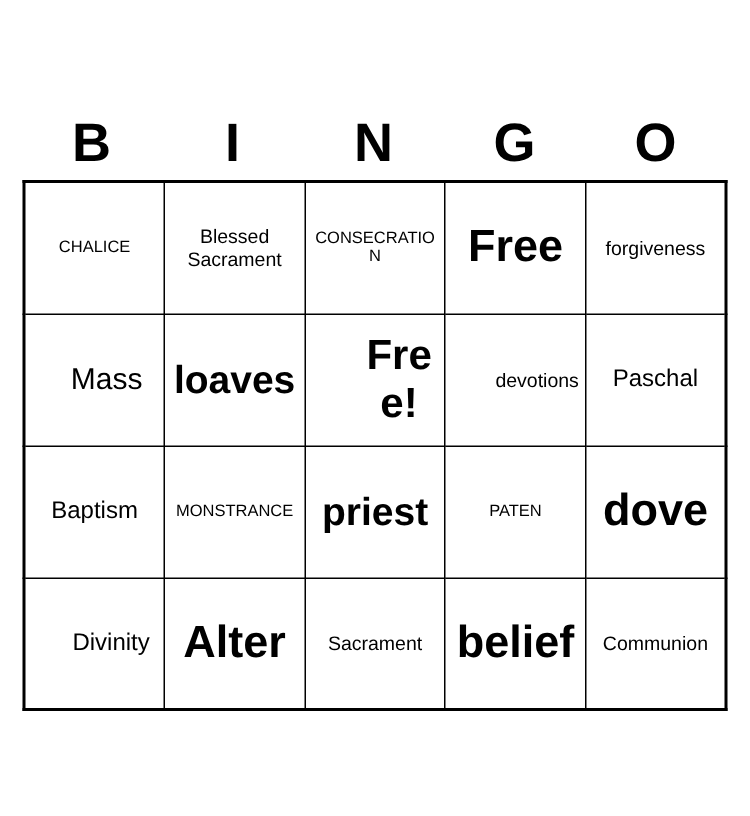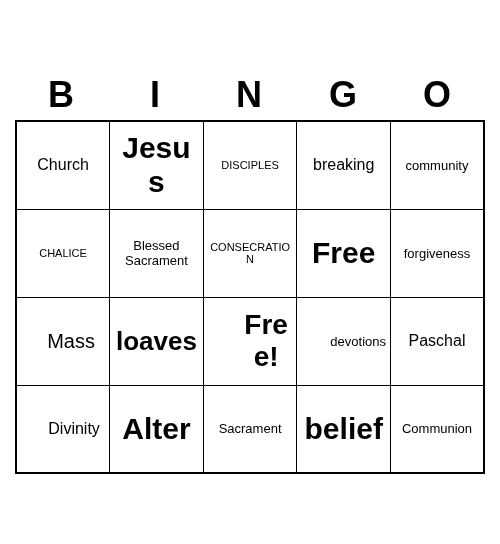--- a/index.html
+++ b/index.html
@@ -60,42 +60,42 @@
         <th>B</th>
         <th>I</th>
         <th>N</th>
         <th>G</th>
         <th>O</th>
       </tr>
     </thead>
   </table>
   <table class="bingo-table">
     <tbody id="bingo-body">
-    <tr>
-          <td style="font-size: 16px; font-weight: normal; text-transform: none;">Church</td>
-          <td style="font-size: 30px; font-weight: bold; text-transform: none;">Jesus</td>
-          <td style="font-size: 11px; font-weight: normal; text-transform: uppercase;">DISCIPLES</td>
-          <td style="font-size: 16px; font-weight: normal; text-transform: none;">breaking</td>
-          <td style="font-size: 13px; font-weight: normal; text-transform: none;">community</td>
-        </tr>
         <tr>
           <td style="font-size: 11px; font-weight: normal; text-transform: uppercase;">CHALICE</td>
           <td style="font-size: 13px; font-weight: normal; text-transform: none;">Blessed Sacrament</td>
           <td style="font-size: 11px; font-weight: normal; text-transform: uppercase;">CONSECRATION</td>
           <td style="font-size: 30px; font-weight: bold; text-transform: none;">Free</td>
           <td style="font-size: 13px; font-weight: normal; text-transform: none;">forgiveness</td>
         </tr>
         <tr>
           <td style="font-size: 20px; font-weight: normal; text-transform: none; padding-left: 20px;">Mass</td>
           <td style="font-size: 26px; font-weight: bold; text-transform: none;">loaves</td>
           <td style="font-size: 28px; font-weight: bold; text-transform: none; padding-left: 36px;">Free!</td>
           <td style="font-size: 13px; font-weight: normal; text-transform: none; text-align: right;">devotions</td>
           <td style="font-size: 16px; font-weight: normal; text-transform: none;">Paschal</td>
         </tr>
         <tr>
+          <td style="font-size: 16px; font-weight: normal; text-transform: none;">Baptism</td>
+          <td style="font-size: 11px; font-weight: normal; text-transform: uppercase;">MONSTRANCE</td>
+          <td style="font-size: 26px; font-weight: bold; text-transform: none;">priest</td>
+          <td style="font-size: 11px; font-weight: normal; text-transform: uppercase;">PATEN</td>
+          <td style="font-size: 30px; font-weight: bold; text-transform: none;">dove</td>
+        </tr>
+        <tr>
           <td style="font-size: 16px; font-weight: normal; text-transform: none; padding-left: 26px;">Divinity</td>
           <td style="font-size: 30px; font-weight: bold; text-transform: none;">Alter</td>
           <td style="font-size: 13px; font-weight: normal; text-transform: none;">Sacrament</td>
           <td style="font-size: 30px; font-weight: bold; text-transform: none;">belief</td>
           <td style="font-size: 13px; font-weight: normal; text-transform: none;">Communion</td>
         </tr>
       </tbody>
   </table>
 </div>
 

